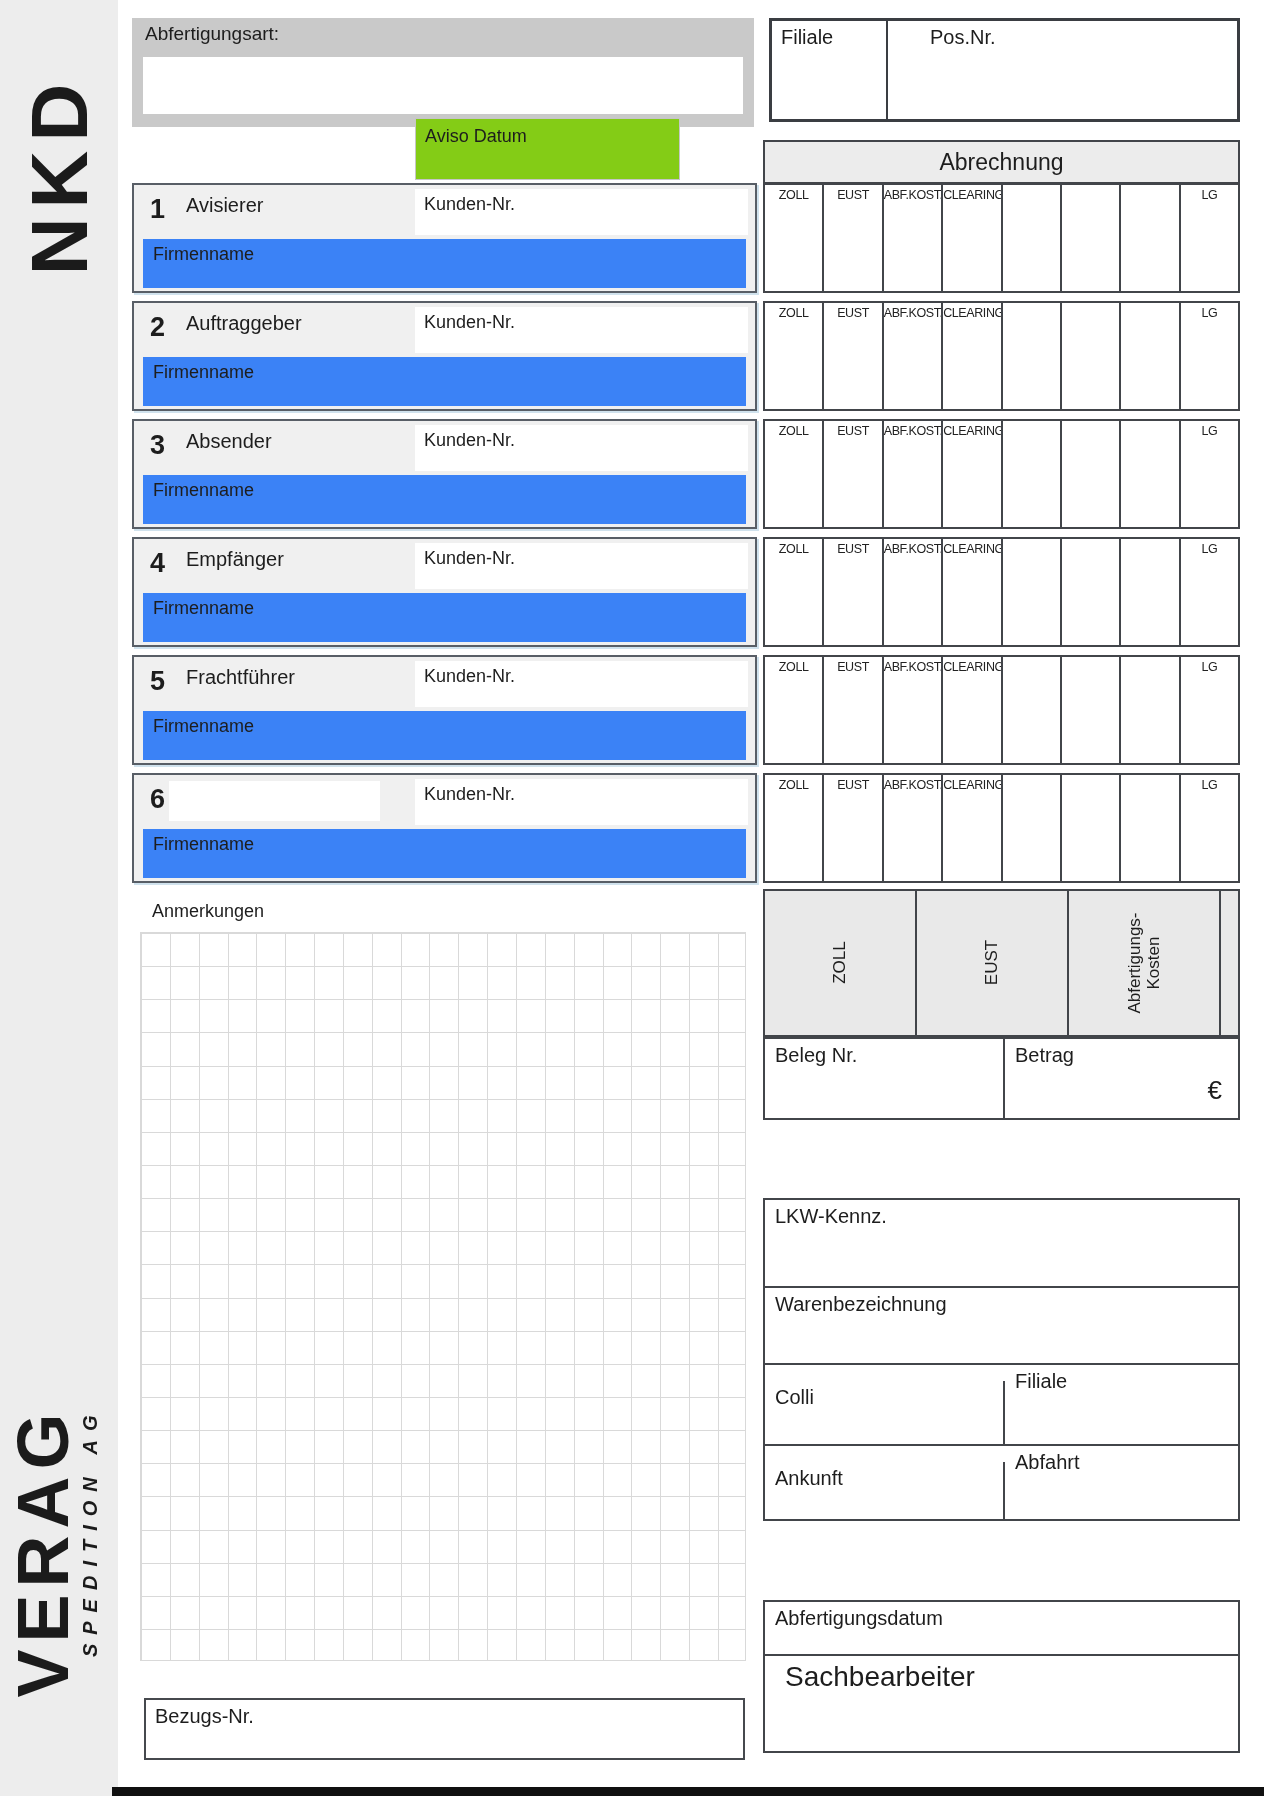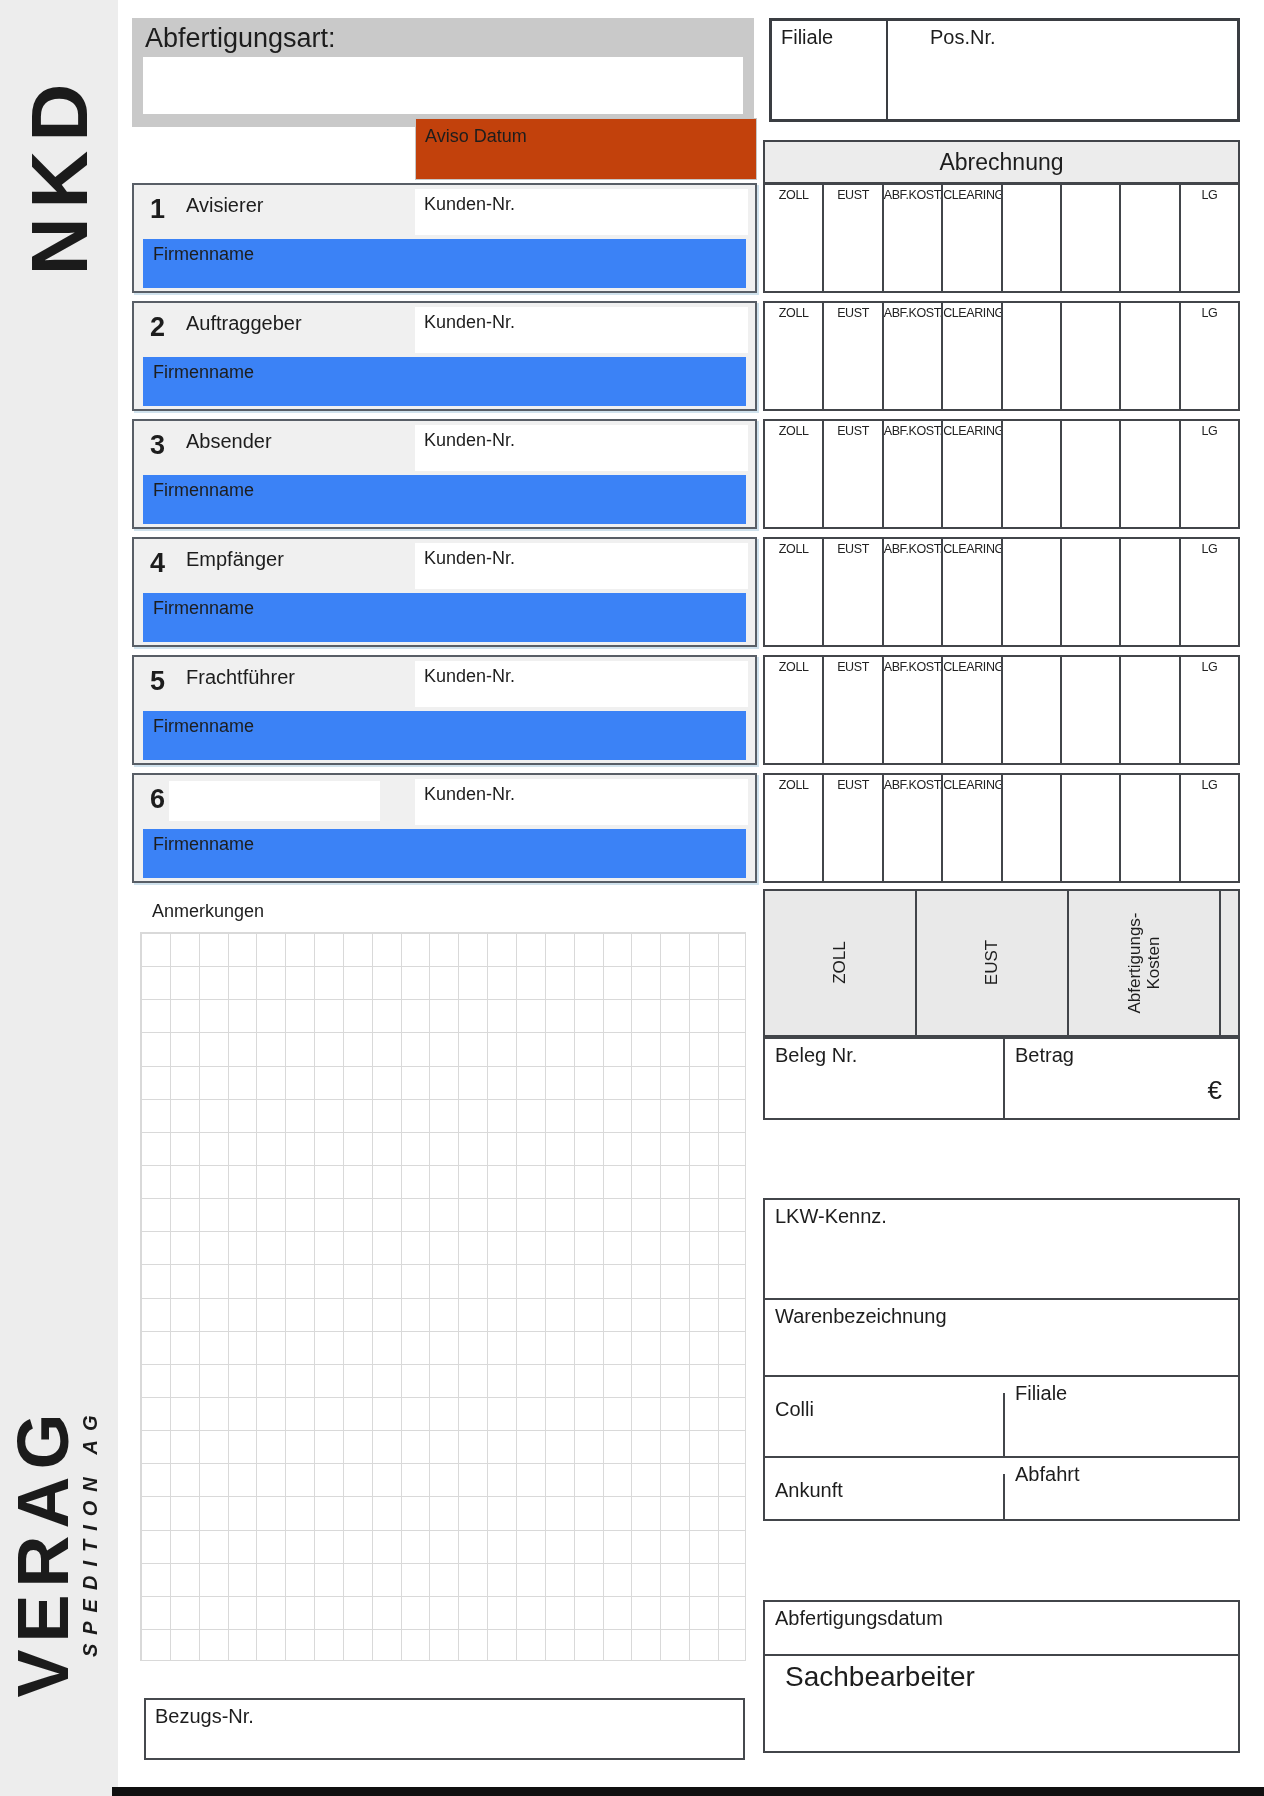--- a/index.html
+++ b/index.html
@@ -10,31 +10,31 @@
   .sidebar{position:absolute;left:0;top:0;width:118px;height:1796px;background:#ededed;}
   .nkd{position:absolute;left:60px;top:175px;transform:translate(-50%,-50%) rotate(-90deg);
        font-size:80px;font-weight:bold;letter-spacing:9px;color:#1b1b1b;white-space:nowrap;}
   .verag{position:absolute;left:57px;top:1552px;transform:translate(-50%,-50%) rotate(-90deg);
          text-align:right;white-space:nowrap;color:#1b1b1b;}
   .verag-main{font-size:72px;font-weight:bold;letter-spacing:7px;line-height:.88;display:block;}
   .verag-sub{font-size:20px;font-weight:bold;font-style:italic;letter-spacing:9px;display:block;margin-top:4px;}
 
   
   .band{position:absolute;left:132px;top:18px;width:622px;height:109px;background:#c9c9c9;}
-  .band-label{position:absolute;left:13px;top:5px;font-size:27px;color:#1d1d1d;}
+  .band-label{position:absolute;left:13px;top:5px;font-size:19px;color:#1d1d1d;}
   .band-input{position:absolute;left:11px;top:39px;width:600px;height:57px;background:#fff;}
 
   
   .filiale-box{position:absolute;left:769px;top:18px;width:471px;height:104px;
                border:3px solid #3a3d42;background:#fff;display:flex;box-sizing:border-box;}
   .filiale-cell{width:116px;border-right:2px solid #3a3d42;padding:5px 0 0 9px;font-size:20px;box-sizing:border-box;}
   .posnr-cell{flex:1;padding:5px 0 0 10px;font-size:20px;margin-left:32px;}
 
   
-  .aviso{position:absolute;left:415px;top:118px;width:342px;height:62px;background:#c2410c;
+  .aviso{position:absolute;left:415px;top:118px;width:265px;height:62px;background:#84cc16;
          border:1px solid #c6c6c6;box-sizing:border-box;padding:7px 0 0 9px;font-size:18px;}
 
   
   .abrech-head{position:absolute;left:763px;top:140px;width:477px;height:44px;background:#ececec;
                border:2px solid #42454a;box-sizing:border-box;display:flex;align-items:center;justify-content:center;
                font-size:23px;}
 
   
   .panel{position:absolute;left:132px;width:625px;height:110px;background:#f0f0f0;
          border:2px solid #585e66;box-sizing:border-box;box-shadow:2px 2px 0 rgba(150,190,215,.45);}
@@ -72,21 +72,21 @@
   .anm-label{position:absolute;left:152px;top:901px;font-size:18px;}
   .anm-grid{position:absolute;left:140px;top:932px;width:606px;height:729px;
             border:1px solid #d9d9d9;box-sizing:border-box;
             background-image:
               repeating-linear-gradient(to right,#d9d9d9 0 1px,transparent 1px 28.85px),
               repeating-linear-gradient(to bottom,#d9d9d9 0 1px,transparent 1px 33.14px);}
 
   
   .ship-box{position:absolute;left:763px;top:1198px;width:477px;height:323px;border:2.5px solid #42454a;
             box-sizing:border-box;background:#fff;display:flex;flex-direction:column;}
-  .ship-row1{height:100px;border-bottom:2px solid #42454a;padding:5px 0 0 10px;font-size:20px;box-sizing:border-box;}
+  .ship-row1{height:88px;border-bottom:2px solid #42454a;padding:5px 0 0 10px;font-size:20px;box-sizing:border-box;}
   .ship-row2{height:77px;border-bottom:2px solid #42454a;padding:5px 0 0 10px;font-size:20px;box-sizing:border-box;}
   .ship-row3{height:81px;border-bottom:2px solid #42454a;display:flex;box-sizing:border-box;}
   .ship-row4{flex:1;display:flex;}
   .ship-half-l{width:240px;border-right:2px solid #42454a;box-sizing:border-box;padding:5px 0 0 10px;font-size:20px;margin-top:16px;}
   .ship-half-r{flex:1;padding:5px 0 0 10px;font-size:20px;}
 
   
   .proc-box{position:absolute;left:763px;top:1600px;width:477px;height:153px;border:2.5px solid #42454a;
             box-sizing:border-box;background:#fff;display:flex;flex-direction:column;}
   .proc-row1{height:54px;border-bottom:2px solid #42454a;padding:5px 0 0 10px;font-size:20px;box-sizing:border-box;}

